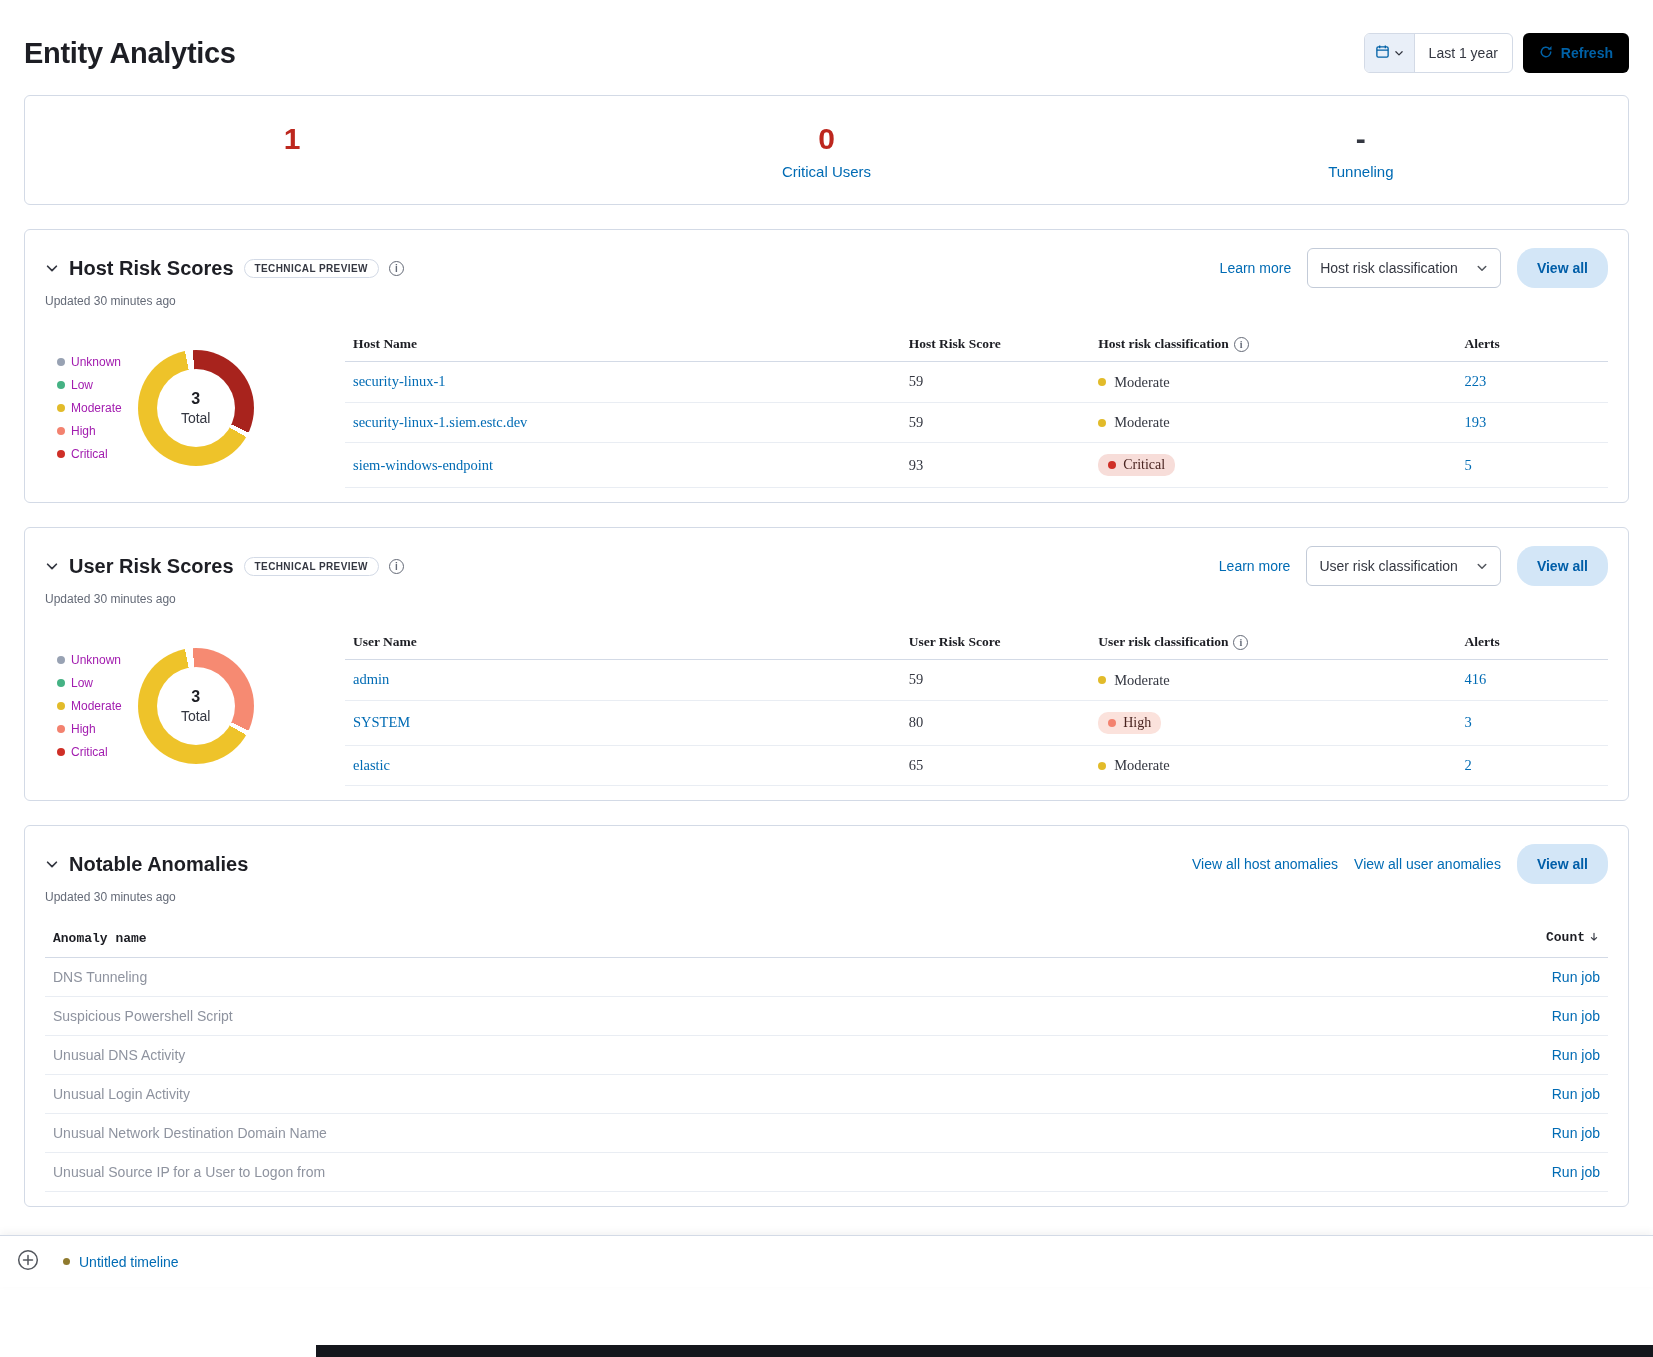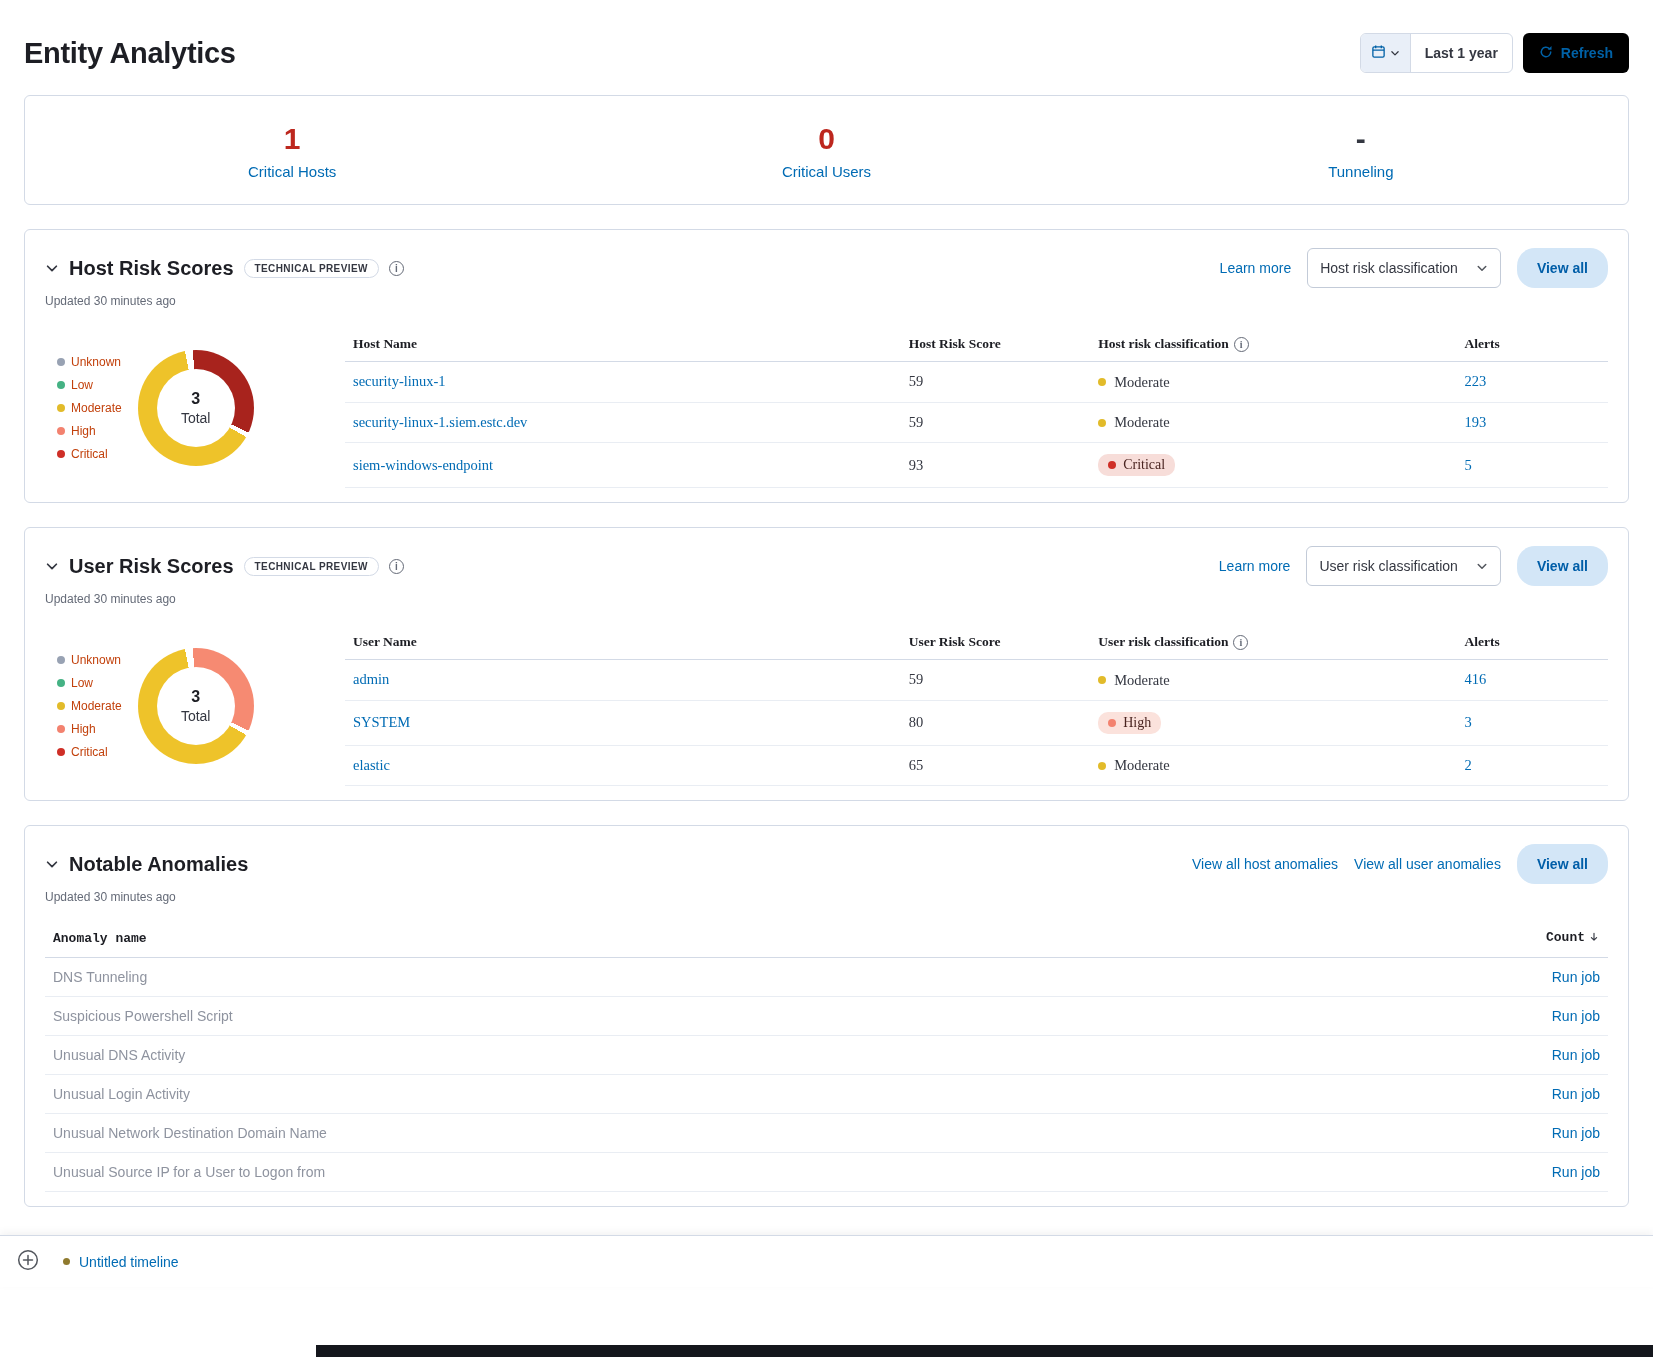--- a/index.html
+++ b/index.html
@@ -13,21 +13,21 @@
     font-size: 14px;
   }
   .page { padding: 7px 24px; }
 
   
   .page-header { display: flex; justify-content: space-between; align-items: center; padding: 26px 0 22px; }
   .page-title { font-size: 29px; font-weight: 700; color: #1d1e24; letter-spacing: -0.3px; }
   .header-controls { display: flex; align-items: center; gap: 10px; }
   .date-picker { display: flex; align-items: stretch; border: 1px solid #d3dae6; border-radius: 6px; overflow: hidden; height: 40px; background: #fff; }
   .date-btn { display: flex; align-items: center; gap: 4px; padding: 0 10px; background: #e9eff8; color: #0061a6; cursor: pointer; border-right: 1px solid #d3dae6; }
-  .date-value { display: flex; align-items: center; padding: 0 14px; color: #343741; cursor: pointer; font-weight: bold; }
+  .date-value { display: flex; align-items: center; padding: 0 14px; color: #343741; cursor: pointer; }
   .btn-refresh { display: flex; align-items: center; gap: 8px; height: 40px; padding: 0 16px; background: #000000; color: #0061a6; font-weight: 600; font-size: 14px; border: none; border-radius: 6px; cursor: pointer; font-family: inherit; }
 
   
   .kpi-panel { display: flex; border: 1px solid #d3dae6; border-radius: 6px; padding: 26px 0 24px; margin-bottom: 24px; }
   .kpi { flex: 1; text-align: center; }
   .kpi-value { font-size: 30px; font-weight: 700; color: #bd271e; line-height: 1.1; }
   .kpi-value.neutral { color: #343741; }
   .kpi-label { margin-top: 8px; color: #006bb4; font-size: 15px; cursor: pointer; }
 
   
@@ -41,21 +41,21 @@
   .panel-actions { display: flex; align-items: center; gap: 16px; }
   .link { color: #006bb4; cursor: pointer; text-decoration: none; }
   .select { display: flex; align-items: center; justify-content: space-between; gap: 18px; min-width: 186px; height: 40px; padding: 0 12px; border: 1px solid #c3cbd8; border-radius: 6px; background: #fff; color: #343741; cursor: pointer; }
   .select .caret { color: #53575e; }
   .btn-viewall { height: 40px; padding: 0 20px; background: #d3e6f7; color: #005ea8; border: none; border-radius: 18px; font-weight: 600; font-size: 14px; cursor: pointer; font-family: inherit; }
   .updated { font-size: 12px; color: #646a77; margin-top: 6px; }
 
   .panel-body { display: flex; align-items: center; gap: 20px; margin-top: 20px; }
   .viz { display: flex; align-items: center; gap: 16px; width: 280px; flex: none; padding-left: 12px; }
   .legend { display: flex; flex-direction: column; gap: 9px; }
-  .legend-item { display: flex; align-items: center; gap: 6px; font-size: 12px; color: #c2410c; white-space: nowrap; }
+  .legend-item { display: flex; align-items: center; gap: 6px; font-size: 12px; color: #a21caf; white-space: nowrap; }
   .dot { width: 8px; height: 8px; border-radius: 50%; flex: none; display: inline-block; }
   .dot-unknown { background: #98a2b3; }
   .dot-low { background: #45b284; }
   .dot-moderate { background: #e2bb2a; }
   .dot-high { background: #f3826f; }
   .dot-critical { background: #cf2f27; }
 
   .donut { position: relative; width: 116px; height: 116px; border-radius: 50%; flex: none; }
   .donut::after { content: ""; position: absolute; inset: 19px; background: #fff; border-radius: 50%; z-index: 0; }
   .donut-host { background: conic-gradient(from -3deg, #a8231d 0 118deg, #fff 118deg 123deg, #eec32a 123deg 352deg, #fff 352deg 360deg); }
@@ -122,21 +122,20 @@
               <path d="M14.3 1.2v4.2h-4.2z" fill="currentColor"></path>
             </svg></span>
         <span>Refresh</span>
       </button>
     </div>
   </div>
 
   <div class="kpi-panel">
     <div class="kpi">
       <div class="kpi-value">1</div>
-      <div class="kpi-label link">Critical Hosts</div>
     </div>
     <div class="kpi">
       <div class="kpi-value">0</div>
       <div class="kpi-label link">Critical Users</div>
     </div>
     <div class="kpi">
       <div class="kpi-value neutral">-</div>
       <div class="kpi-label link">Tunneling</div>
     </div>
   </div>

